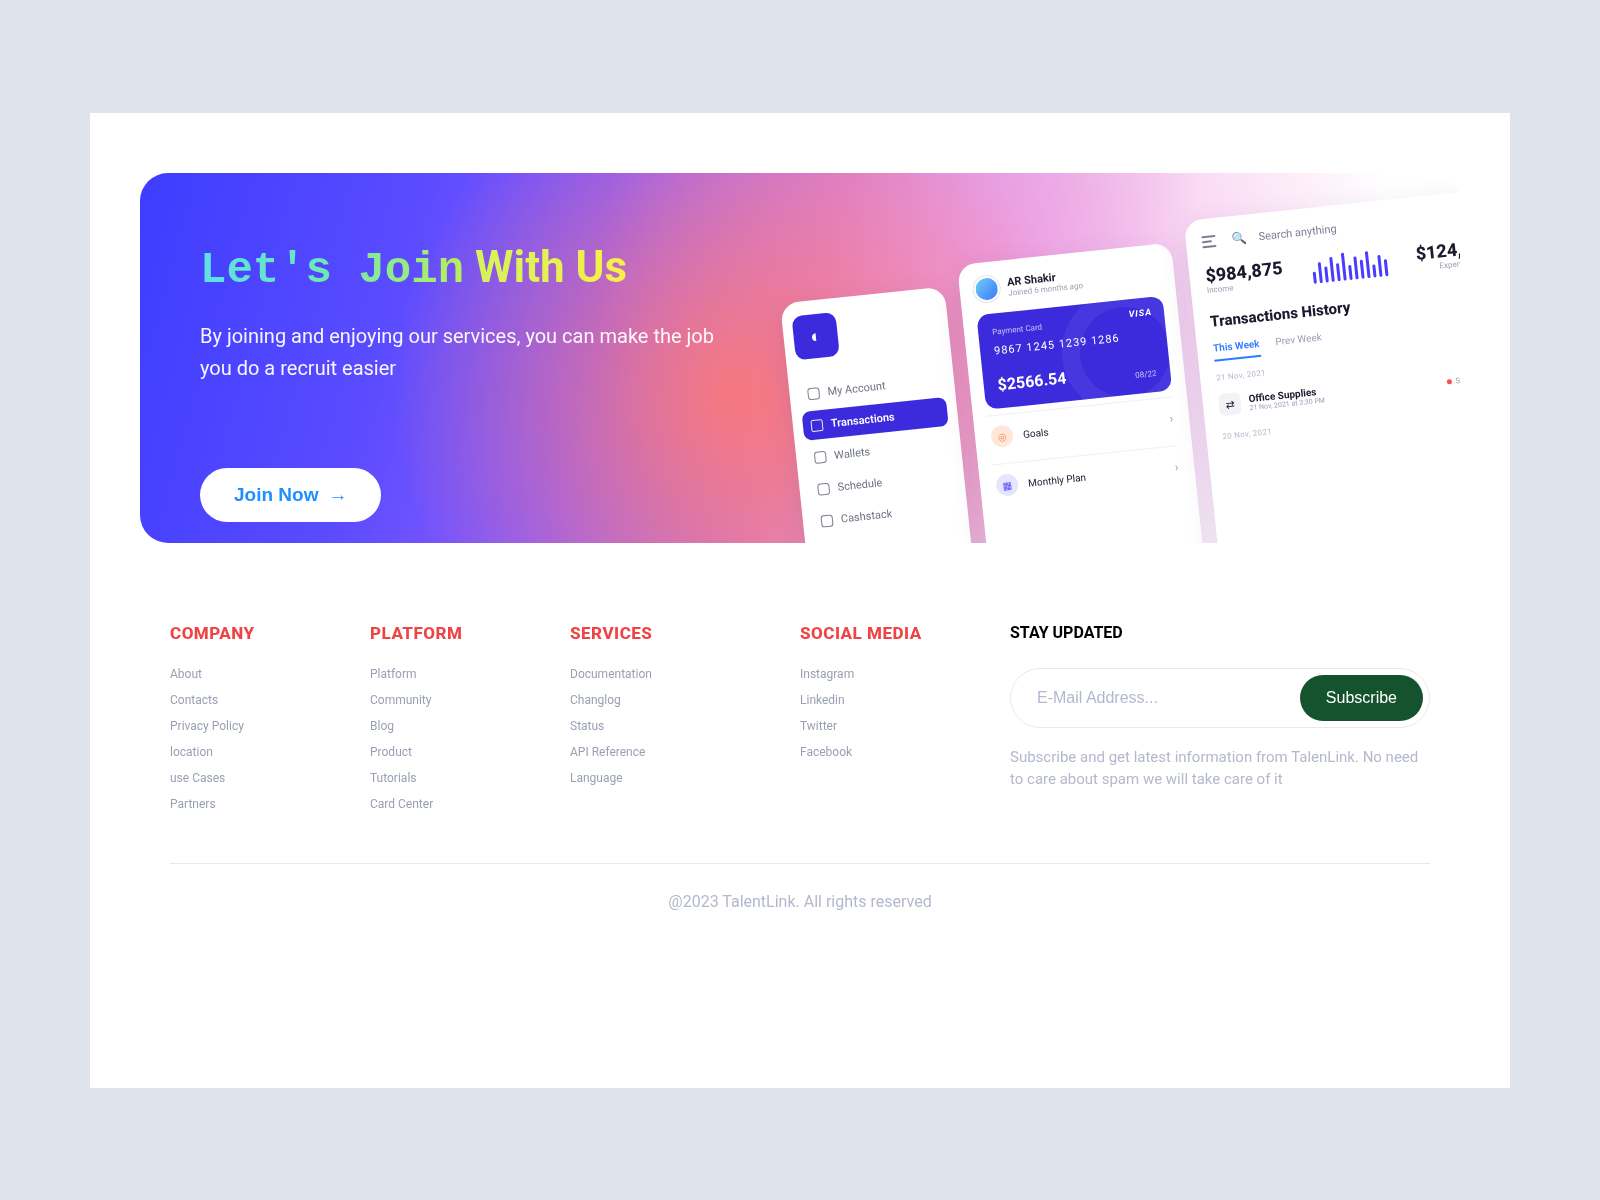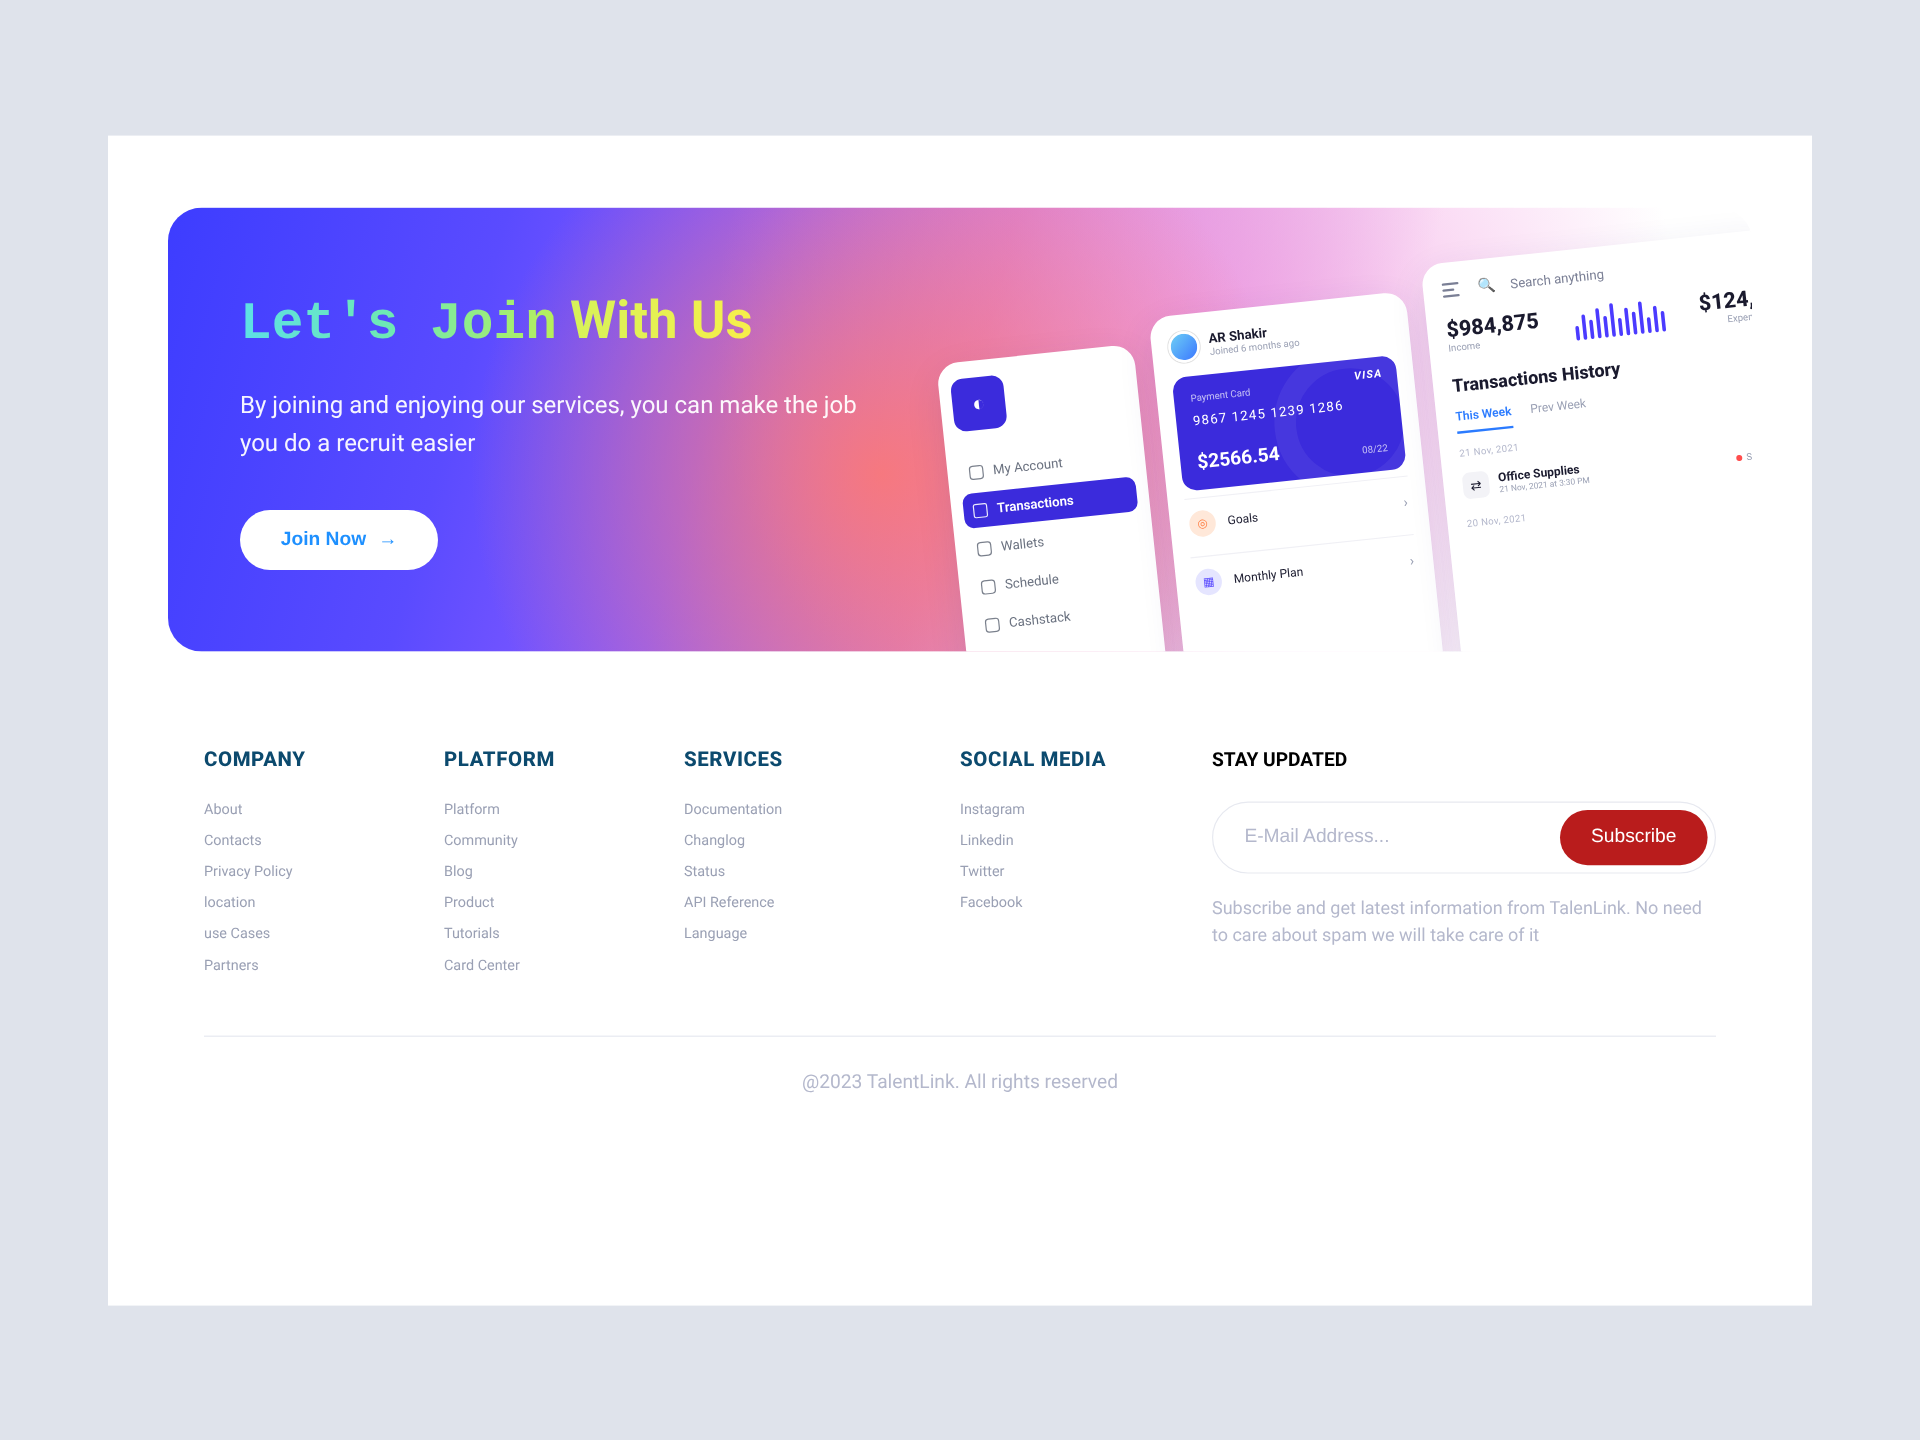--- a/index.html
+++ b/index.html
@@ -63,26 +63,27 @@
     max-width: 540px;
     margin-bottom: 40px;
     color: rgba(255,255,255,0.95);
   }
   .join-btn {
     background: #fff;
     color: #1e90ff;
     border: none;
     border-radius: 999px;
     padding: 16px 34px;
-    font-size: 16px;
+    font-size: 19px;
     font-weight: 600;
     display: inline-flex;
     align-items: center;
     gap: 10px;
     cursor: pointer;
+    margin-top: 44px;
   }
   .arrow { display:inline-block; }
 
   
   .mock-area {
     position: absolute;
     right: 0;
     top: 10px;
     bottom: 0;
     width: 700px;
@@ -149,21 +150,21 @@
 
   
   .footer {
     margin-top: 80px;
     display: flex;
     gap: 40px;
     padding: 0 30px;
   }
   .col h4 {
     font-size: 17px;
-    color: #0c4a6e;
+    color: #ef4444;
     letter-spacing: .5px;
     margin-bottom: 24px;
     font-weight: 800;
   }
   .col { min-width: 160px; }
   .col.services{min-width:190px;}
   .col.social{min-width:170px;}
   .col ul { list-style: none; }
   .col li {
     font-size: 12px;
@@ -183,21 +184,21 @@
   }
   .sub-row input {
     flex: 1;
     border: none;
     outline: none;
     font-size: 16px;
     color: #555;
   }
   .sub-row input::placeholder { color: #b4b8cc; }
   .sub-btn {
-    background: #b91c1c;
+    background: #14532d;
     color: #fff;
     border: none;
     border-radius: 999px;
     padding: 14px 26px;
     font-size: 16px;
     font-weight: 500;
     cursor: pointer;
   }
   .stay-note { font-size: 15px; color: #b4b8cc; line-height: 1.5; }
 

